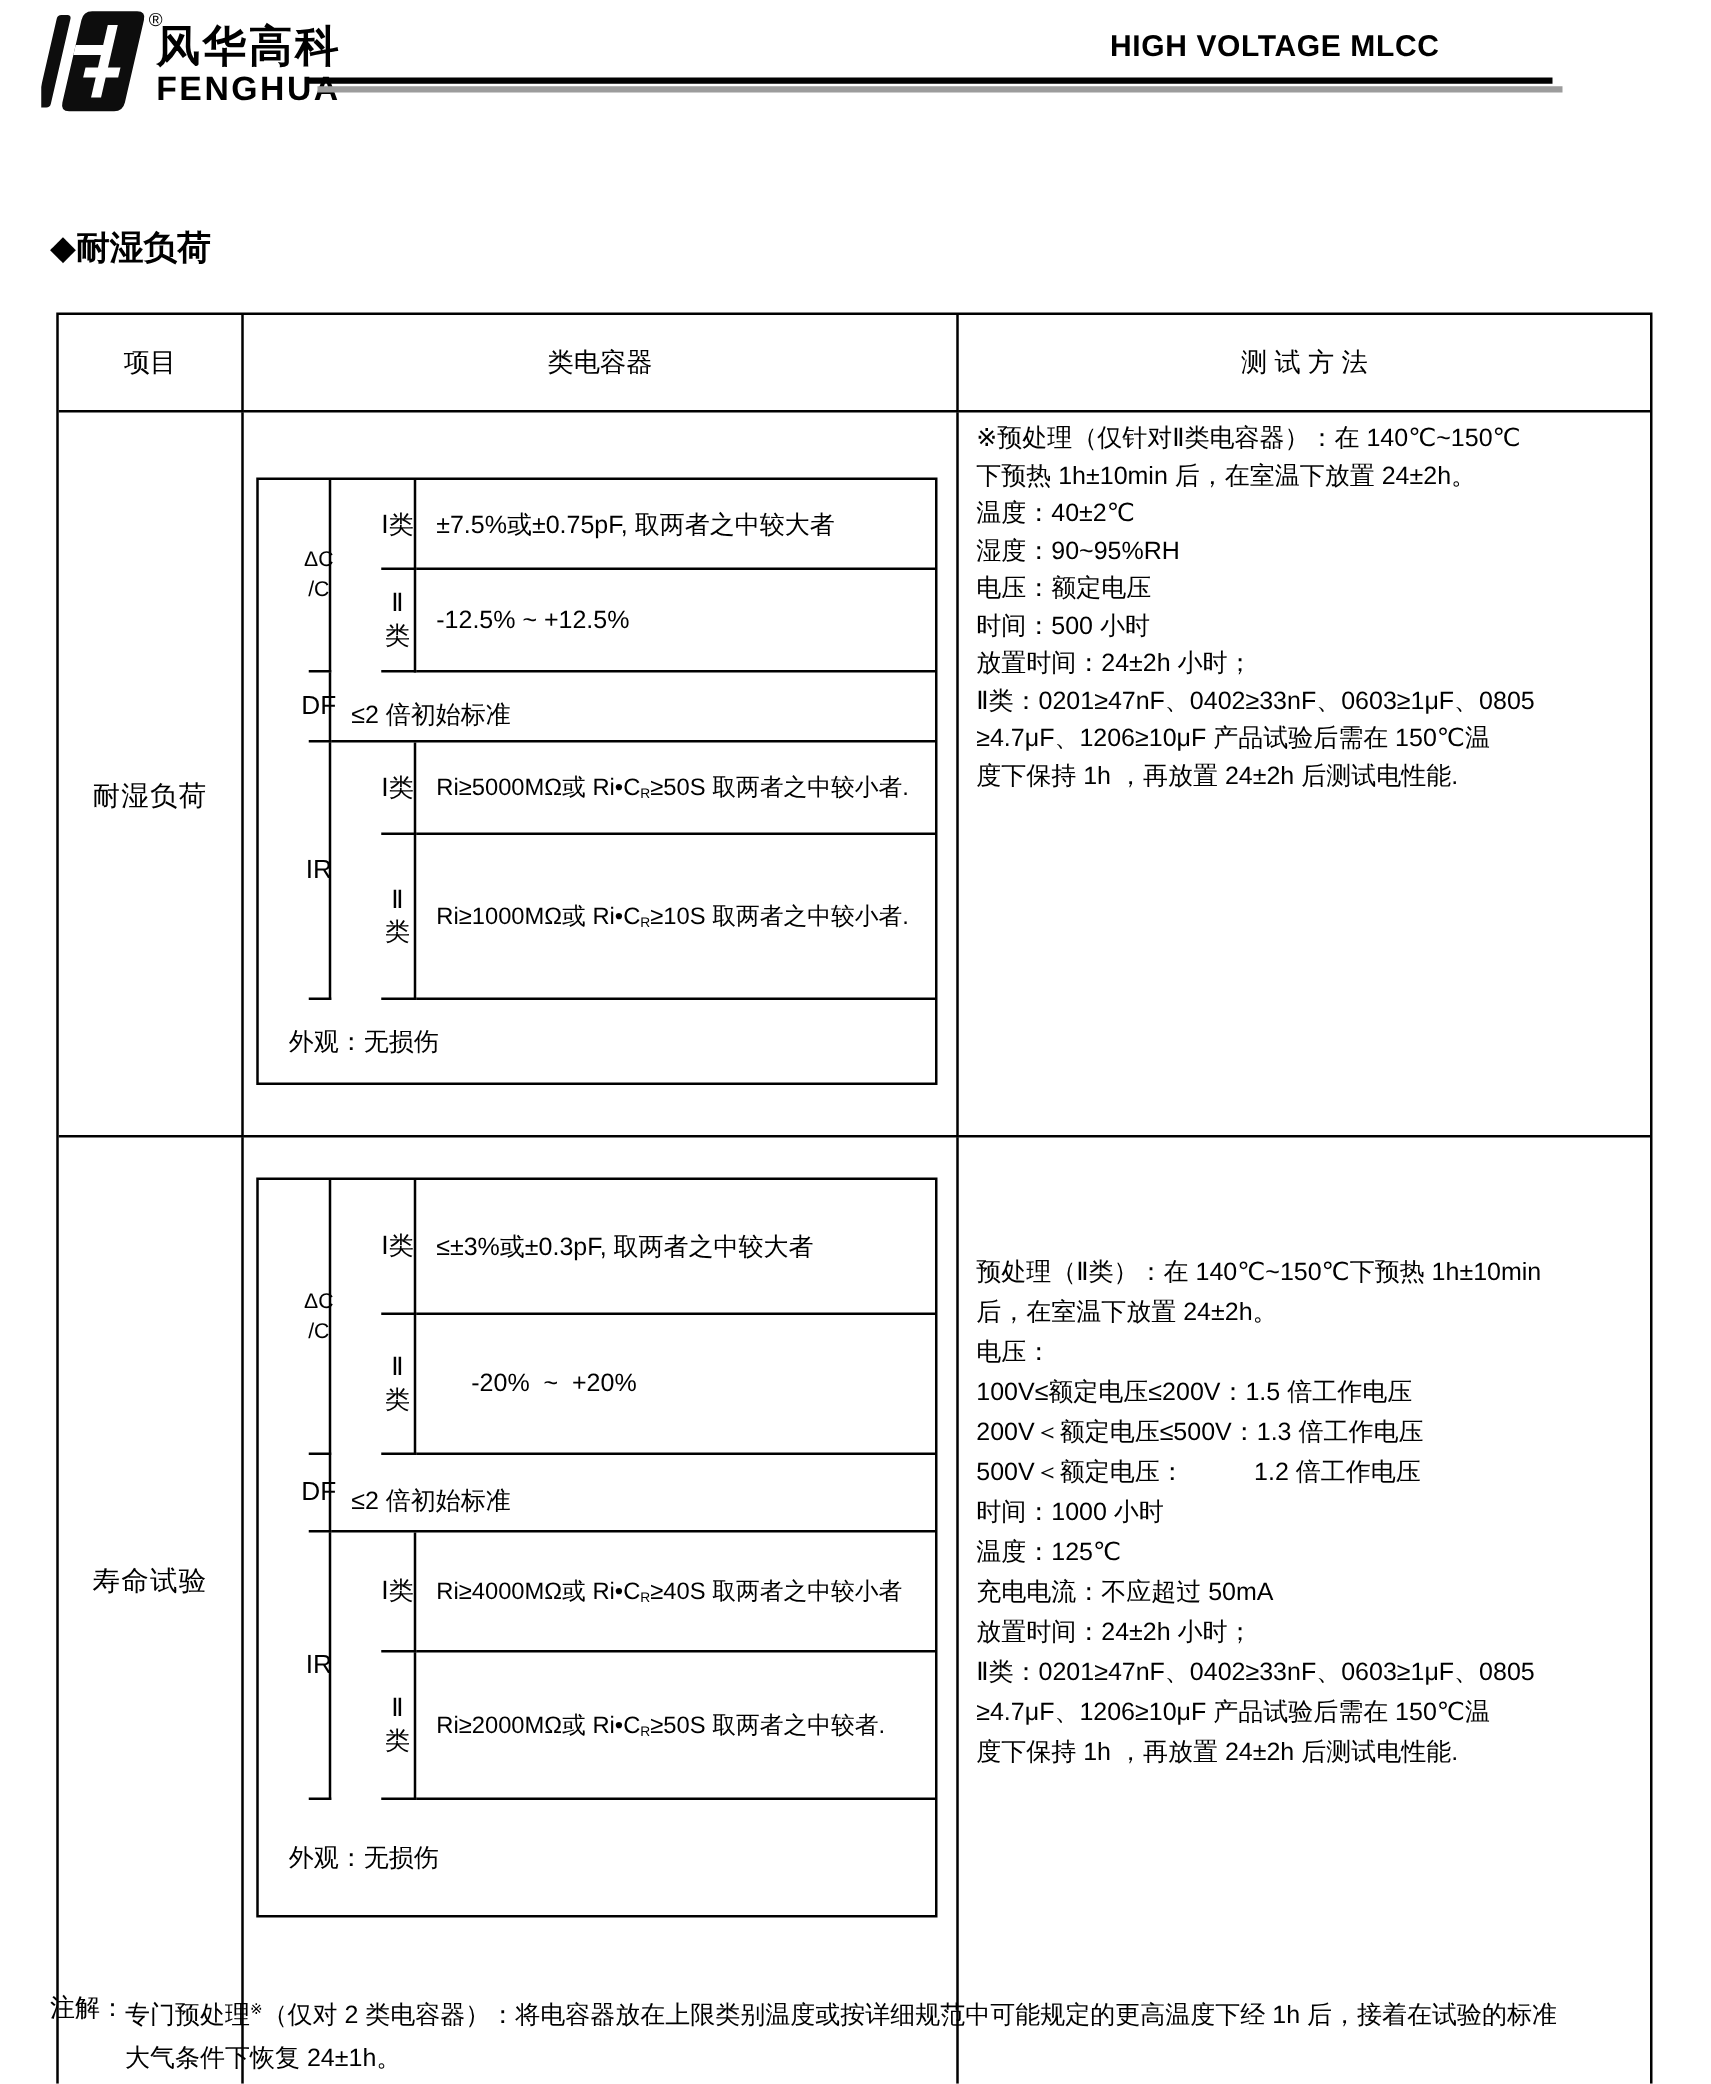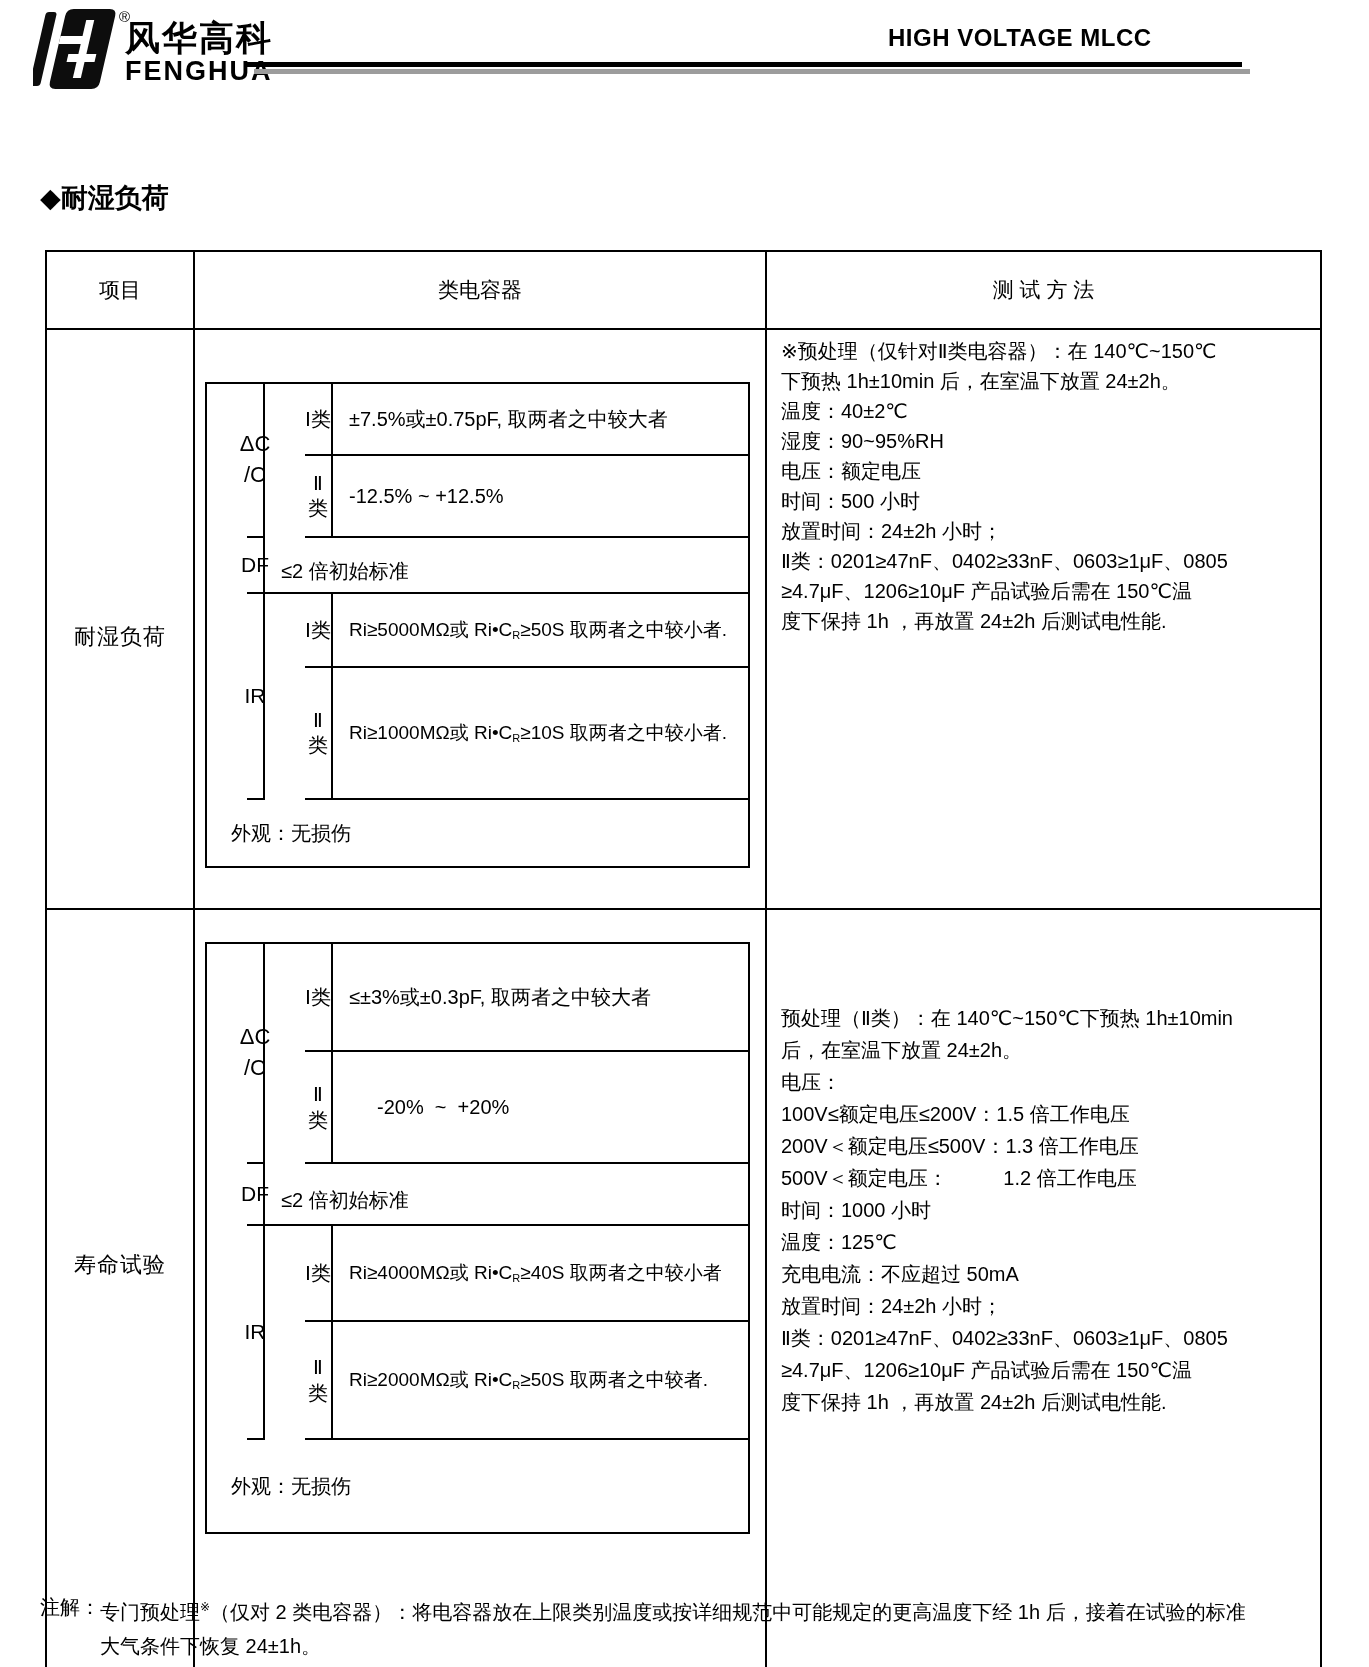--- a/index.html
+++ b/index.html
@@ -37,21 +37,21 @@
   .itable{display:grid;border:2px solid #000;box-sizing:border-box;grid-template-columns:58px 68px 1fr;}
   .it1{margin:52px 0 0 10px;width:545px;grid-template-rows:72px 82px 56px 74px 132px 66px;}
   .it2{margin:32px 0 0 10px;width:545px;grid-template-rows:108px 112px 62px 96px 118px 92px;}
   .ic{
     border-right:2px solid #000;border-bottom:2px solid #000;box-sizing:border-box;
     display:flex;align-items:center;font-size:20px;
   }
   .ic.no-r{border-right:none;}
   .ic.no-b{border-bottom:none;}
   .ic.cen{justify-content:center;text-align:center;margin-left:40px;}
-  .dc-label{grid-column:1;grid-row:1/3;white-space:pre-line;font-size:22px;line-height:1.4;}
+  .dc-label{grid-column:1;grid-row:1/3;white-space:pre-line;font-size:17px;line-height:1.4;}
   .ir-label{grid-column:1;grid-row:4/6;font-size:21px;}
   .df-label{font-size:21px;}
   .spec-cell{padding-left:16px;padding-right:4px;}
   .ir-spec{font-size:19px;}
   .df-spec{grid-column:2/4;padding-left:16px;margin-top:12px;}
   .appear-cell{grid-column:1/4;padding-left:24px;}
   .stack{display:inline-block;width:1.35em;word-break:break-all;line-height:1.3;text-align:center;}
   .subr{font-size:0.58em;vertical-align:-0.25em;}
   
   .method-text{

